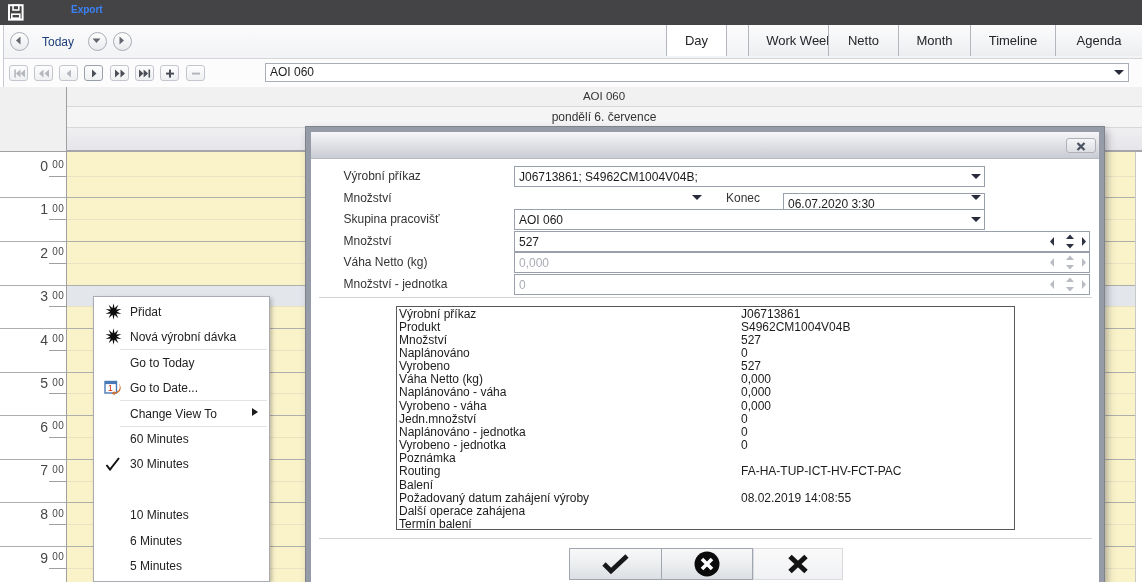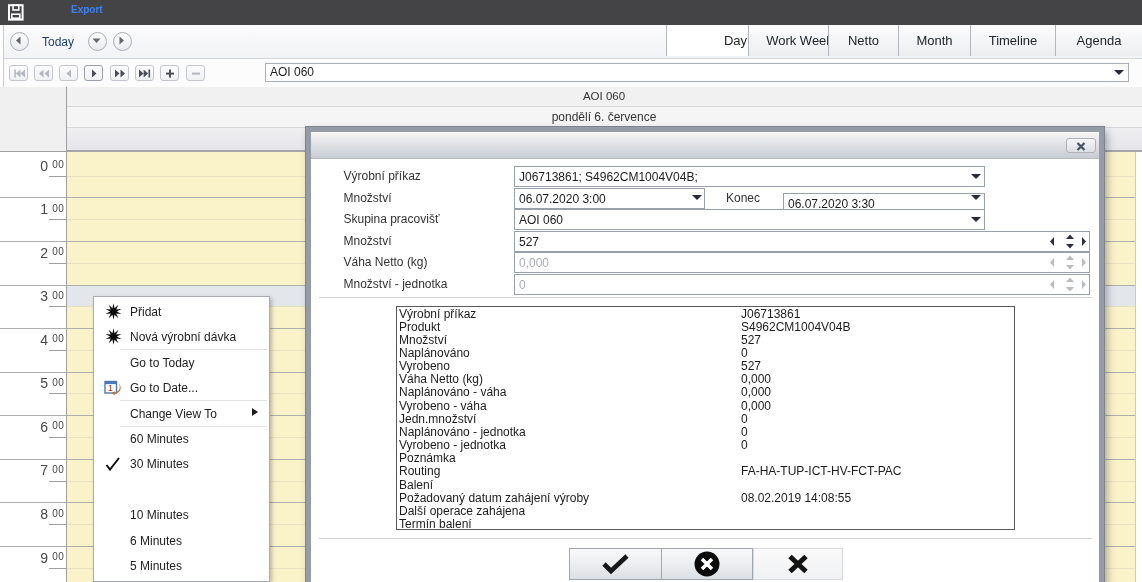--- a/index.html
+++ b/index.html
@@ -11,21 +11,21 @@
 
 #row2{left:3px;top:25px;width:1139px;height:33px;
   background:linear-gradient(#fbfbfc,#f2f3f5);border-left:1px solid #c7cad0;}
 .circbtn{width:17px;height:17px;border:1px solid #a9adb4;border-radius:50%;
   background:linear-gradient(#fefefe,#e9ebee);top:32px;}
 #today{left:42px;top:35px;font-size:12px;color:#1d3e76;}
 
 .tab{top:25px;height:31px;background:linear-gradient(#fcfcfd,#eceef0);
   border-left:1px solid #b3b6bd;color:#222529;font-size:13px;
   text-align:center;line-height:31px;}
-.tabsel{background:#fff;border-left:1px solid #b3b6bd;border-right:1px solid #b3b6bd;padding-left:39px;}
+.tabsel{background:#fff;border-left:1px solid #b3b6bd;border-right:1px solid #b3b6bd;}
 
 #row3{left:3px;top:58px;width:1139px;height:29px;background:#fcfcfd;
   border-left:1px solid #c7cad0;border-top:1px solid #d4d6da;border-bottom:1px solid #a6a9af;}
 .vcr{top:65px;width:19px;height:16px;box-sizing:border-box;border:1px solid #c3c6cd;border-radius:3px;overflow:hidden;
   background:linear-gradient(#fdfdfe,#eff0f2);}
 .vcr svg{position:absolute;left:0;top:0;}
 #combo1{left:265px;top:63px;width:864px;height:19px;border:1px solid #a9adb6;
   background:#fff;font-size:12px;color:#1c1c1c;line-height:17px;padding-left:4px;box-sizing:border-box;}
 
 .hdr{left:66px;width:1076px;color:#333;font-size:11.5px;text-align:center;}
@@ -249,21 +249,20 @@
         <path d="M10.5 3 L17.5 10 M17.5 3 L10.5 10" stroke="#49505f" stroke-width="2.2"></path>
       </svg></div>
 <div class="abs flabel" style="top:37.0px">Výrobní příkaz</div>
 <div class="abs flabel" style="top:58.6px">Množství</div>
 <div class="abs flabel" style="top:80.2px">Skupina pracovišť</div>
 <div class="abs flabel" style="top:101.8px">Množství</div>
 <div class="abs flabel" style="top:123.4px">Váha Netto (kg)</div>
 <div class="abs flabel" style="top:145.0px">Množství - jednotka</div>
 <div class="abs fbox" style="left:203px;top:34px;width:471px;height:21px;line-height:20px;">J06713861; S4962CM1004V04B;</div>
 <div class="ddarr" style="left:660px;top:42px"></div>
-<div class="abs fbox" style="left:203px;top:55.6px;width:191px;height:21px;line-height:20px;">06.07.2020 3:00</div>
 <div class="ddarr" style="left:381px;top:63px"></div>
 <div class="abs flabel" style="left:415px;top:58.6px;left:415px">Konec</div>
 <div class="abs fbox" style="left:472px;top:61px;width:202px;height:21px;line-height:20px;">06.07.2020 3:30</div>
 <div class="ddarr" style="left:660px;top:63px"></div>
 <div class="abs fbox" style="left:203px;top:77.2px;width:471px;height:21px;line-height:20px;">AOI 060</div>
 <div class="ddarr" style="left:660px;top:85px"></div>
 <div class="abs fbox" style="left:203px;top:98.8px;width:576px;height:21px;line-height:20px;">527</div>
 <svg class="abs" style="left:735px;top:98.8px" width="50" height="21" viewBox="0 0 50 21">
       <path d="M8 6 L4 10.5 L8 15 Z" fill="#2c3040"></path>
       <path d="M20 8 L24 3.5 L28 8 Z" fill="#2c3040"></path>

